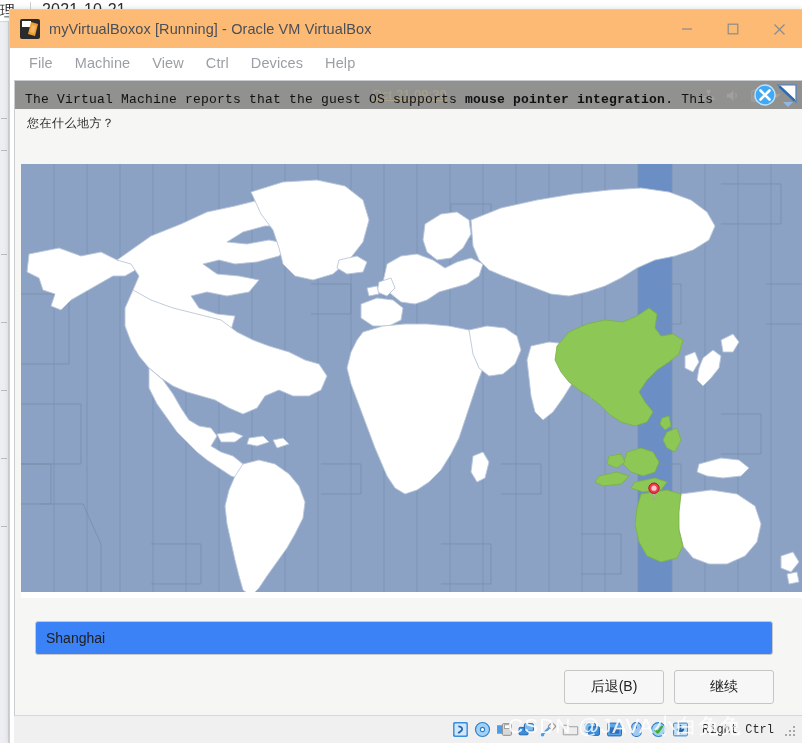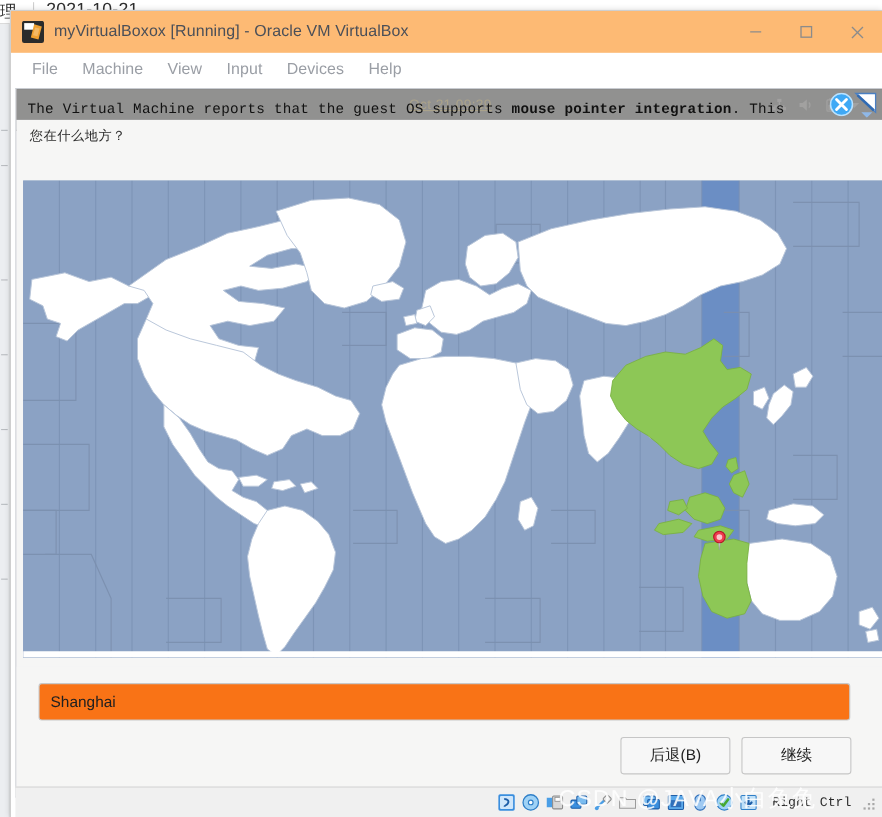--- a/index.html
+++ b/index.html
@@ -159,21 +159,21 @@
 
   
   #location-form {
     position: absolute; left: 0; top: 497px;
     width: 789px; height: 120px; background: #f6f6f5;
   }
   #location-input {
     position: absolute; left: 20px; top: 15px;
     width: 738px; height: 34px;
     border: 1px solid #c8c8c8; border-radius: 3px;
-    background: #f97316; padding: 0 10px;
+    background: #3b82f6; padding: 0 10px;
     font-family: "Liberation Sans", sans-serif;
     font-size: 14px; color: #202020; outline: none;
   }
   #installer-buttons {
     position: absolute; right: 30px; top: 64px;
     display: flex; gap: 10px;
   }
   .installer-btn {
     min-width: 100px; height: 34px; padding: 0 16px;
     background: #f7f7f7;
@@ -263,21 +263,21 @@
           <line x1="11.5" y1="1.5" x2="1.5" y2="11.5" stroke="#8b8b8b" stroke-width="1.2"></line>
         </svg>
       </div>
     </div>
   </div>
 
   <div id="vbox-menubar">
     <div class="menu-item">File</div>
     <div class="menu-item">Machine</div>
     <div class="menu-item">View</div>
-    <div class="menu-item">Input</div>
+    <div class="menu-item">Ctrl</div>
     <div class="menu-item">Devices</div>
     <div class="menu-item">Help</div>
   </div>
 
   <div id="guest-screen">
 
     <div id="guest-top-panel">
       <div id="guest-clock">Oct 21 09:39</div>
       <div id="guest-tray">
         <svg class="tray-icon" width="15" height="15" viewBox="0 0 16 16">

